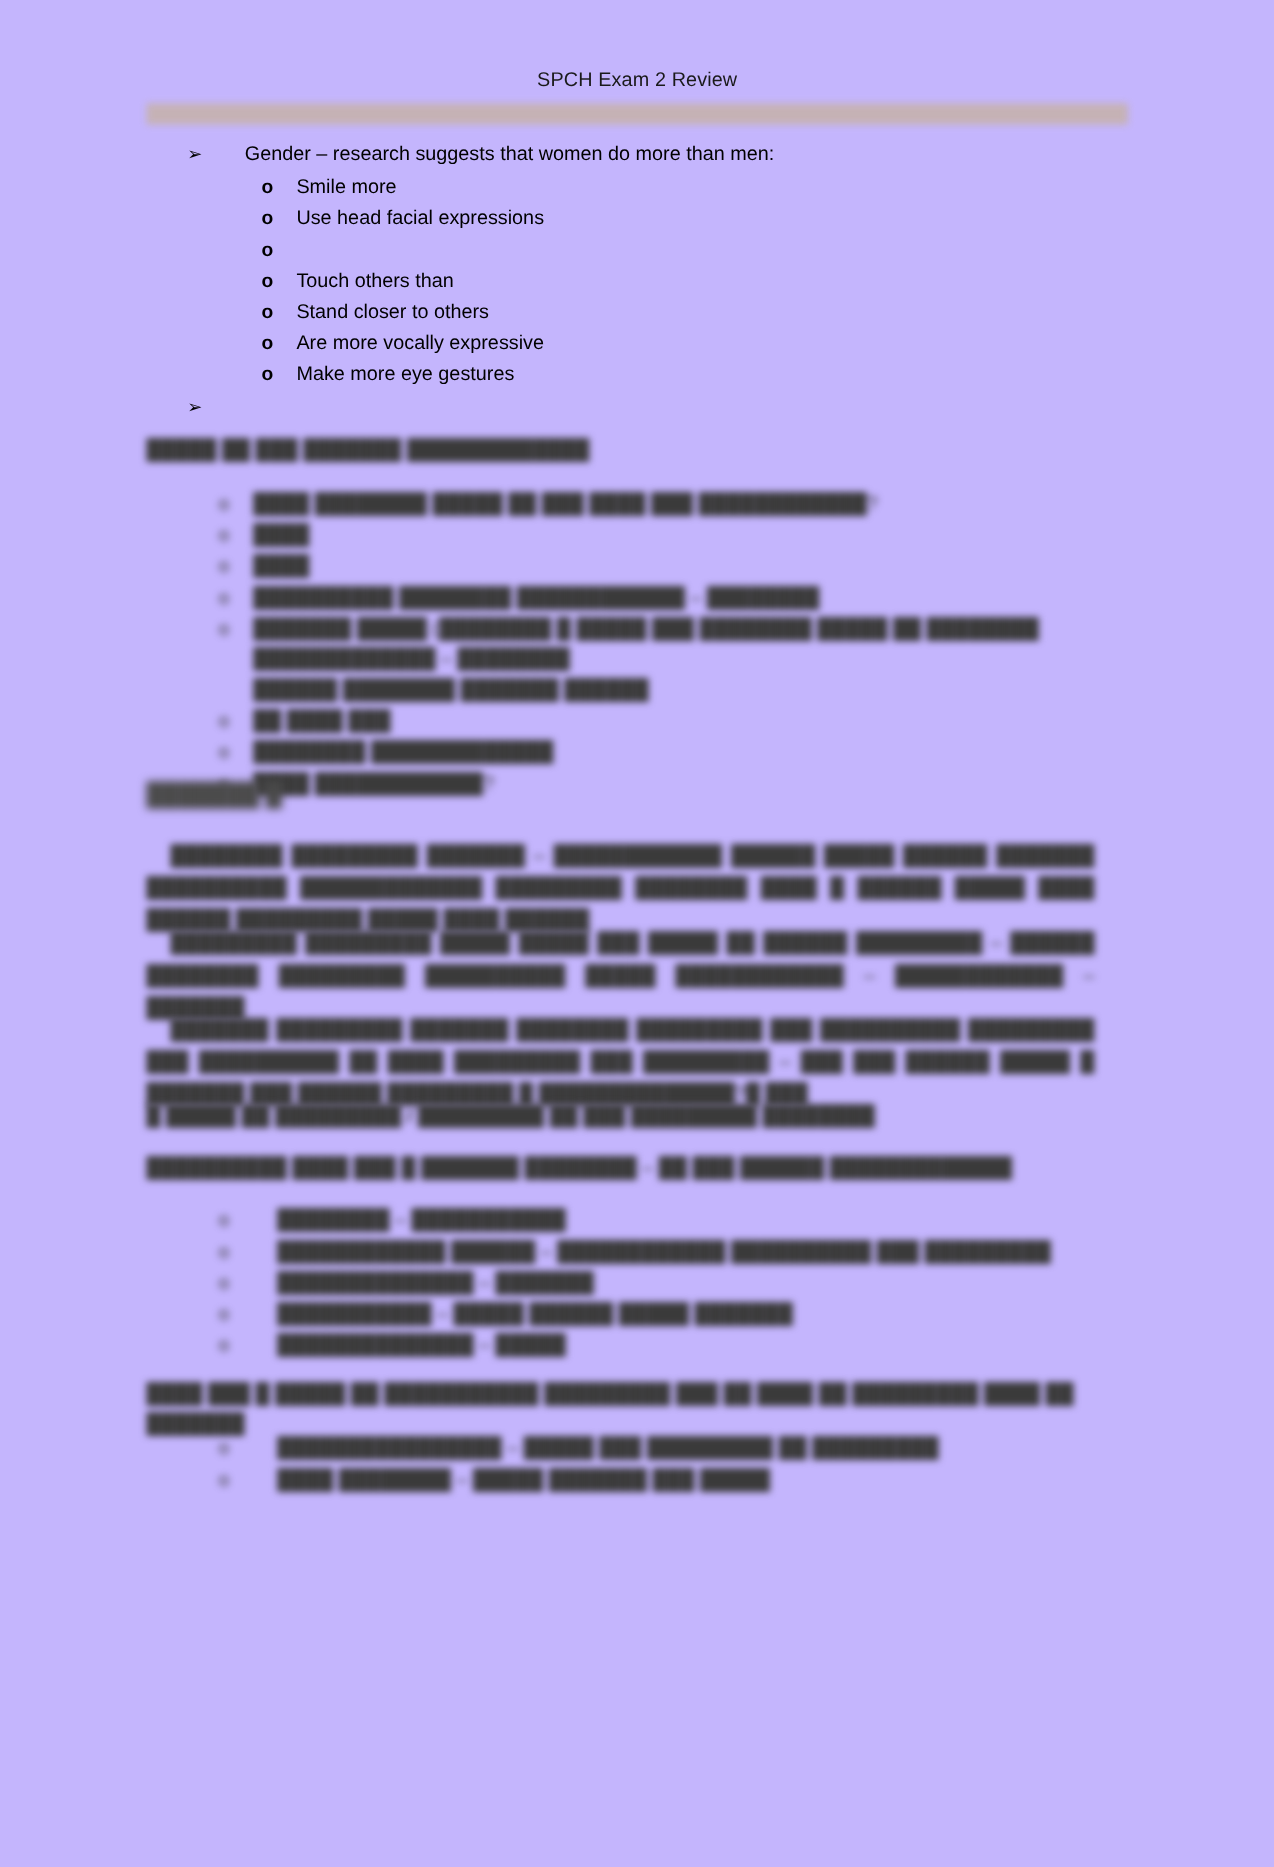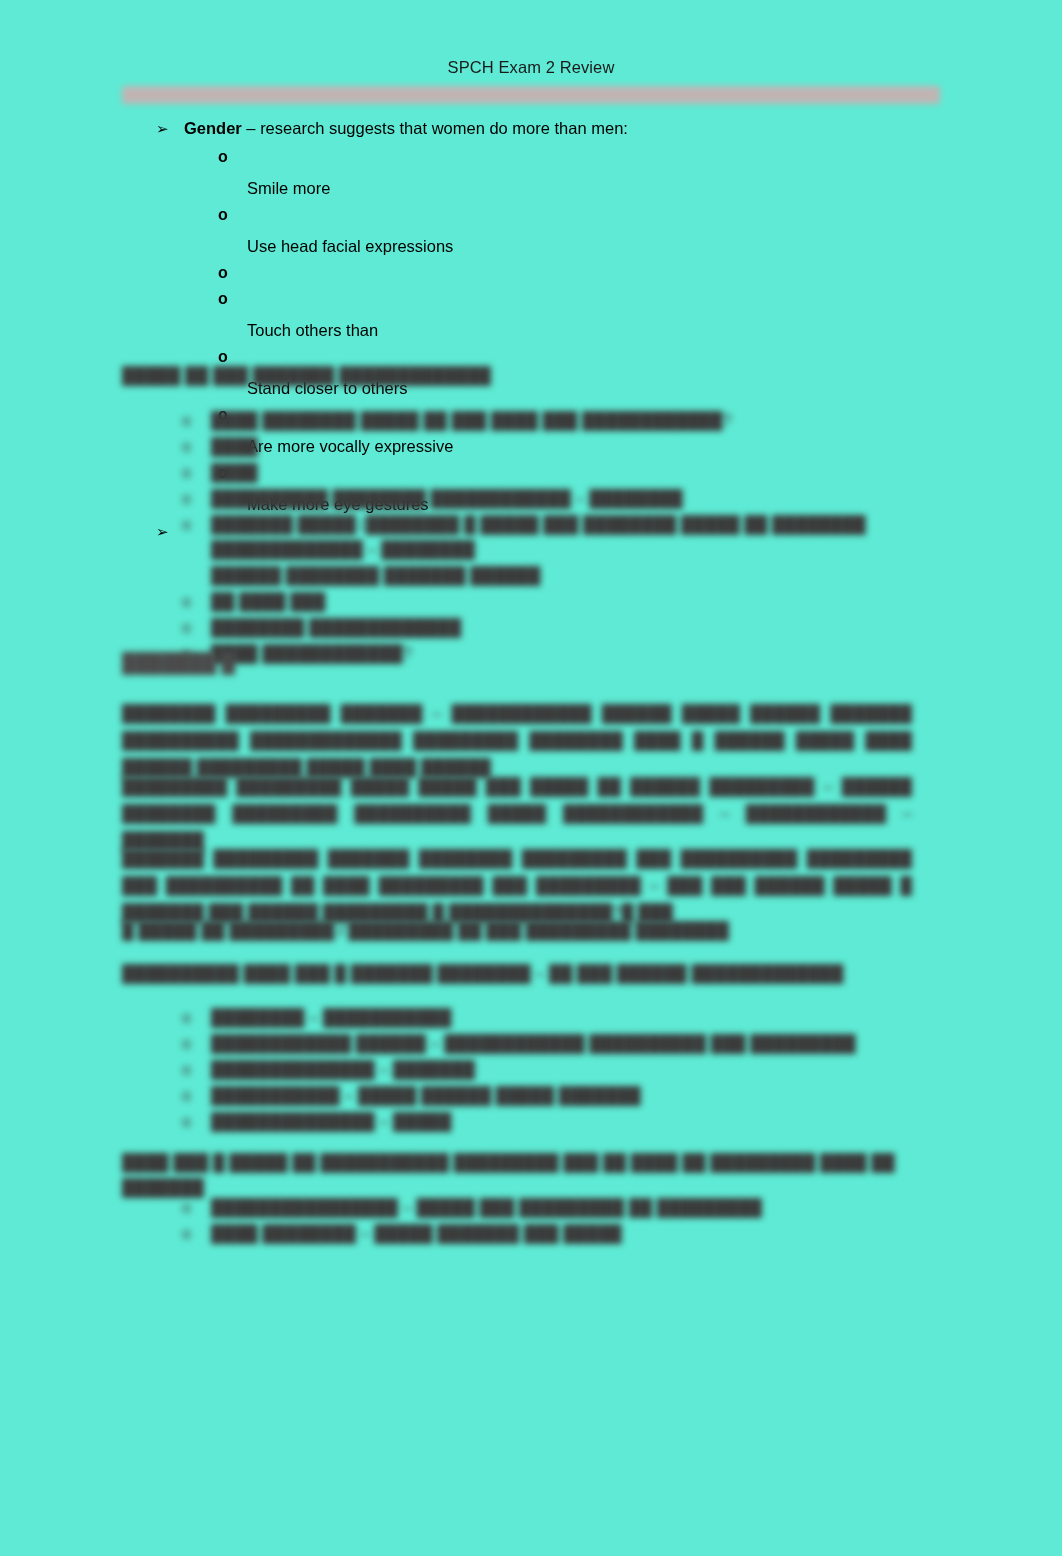--- a/index.html
+++ b/index.html
@@ -13,21 +13,21 @@
     height: 1556px;
     position: relative;
     font-family: "Liberation Sans", sans-serif;
     color: #000000;
     overflow: hidden;
   }
 
   .page {
     position: absolute;
     inset: 0;
-    background: #5eead4;
+    background: #c4b5fd;
     padding-left: 47px;
   }
 
   
   .doc-header {
     position: absolute;
     top: 58px;
     left: 0;
     width: 1062px;
     text-align: center;
@@ -85,24 +85,23 @@
   .lvl2 .marker {
     width: 29px;
     flex: 0 0 29px;
     font-size: 16px;
     font-weight: bold;
     line-height: 25px;
   }
   .lvl2 .text {
     font-size: 16.5px;
     line-height: 25px;
-    margin-top: 32px;
-  }
-
-  b, .b { font-weight: bold; }
+  }
+
+  b, .b { font-weight: normal; margin-left: 20px; }
 
   
   .redacted {
     filter: blur(3.1px);
     color: #3a3a3a;
     -webkit-user-select: none;
     user-select: none;
   }
   .redacted-strong {
     filter: blur(3.4px);

